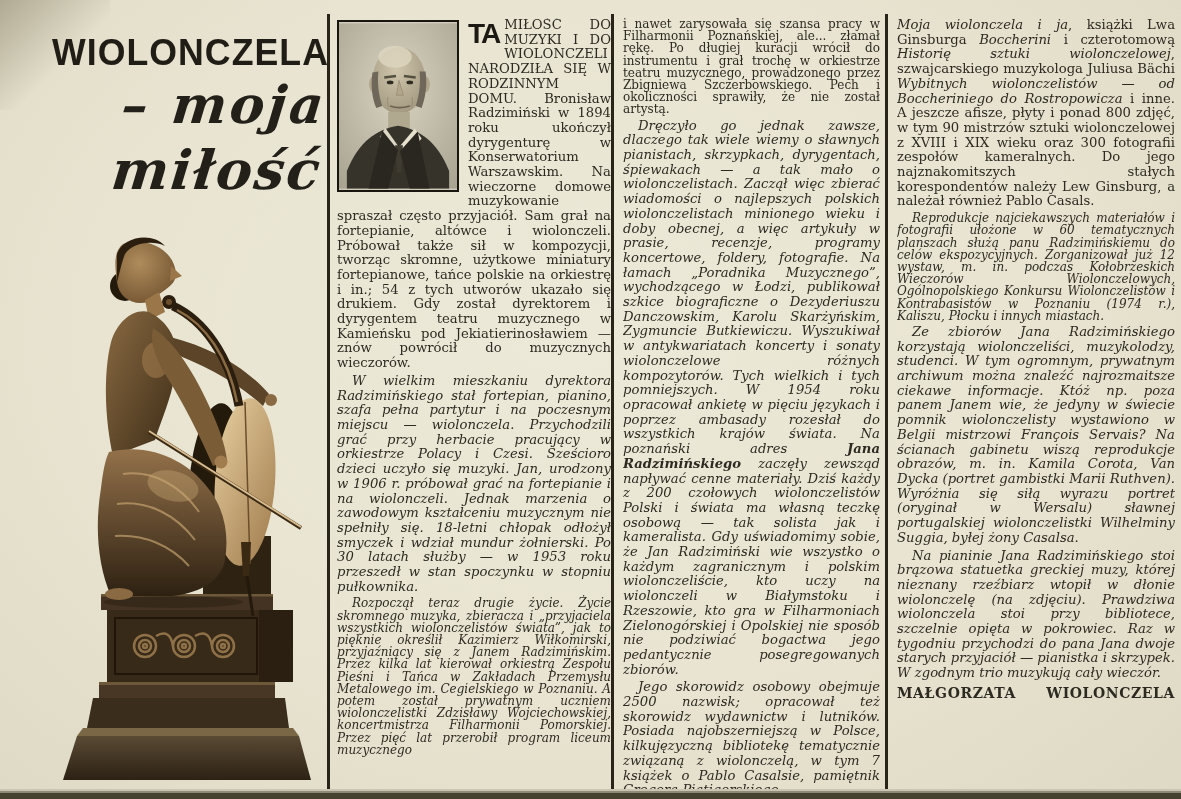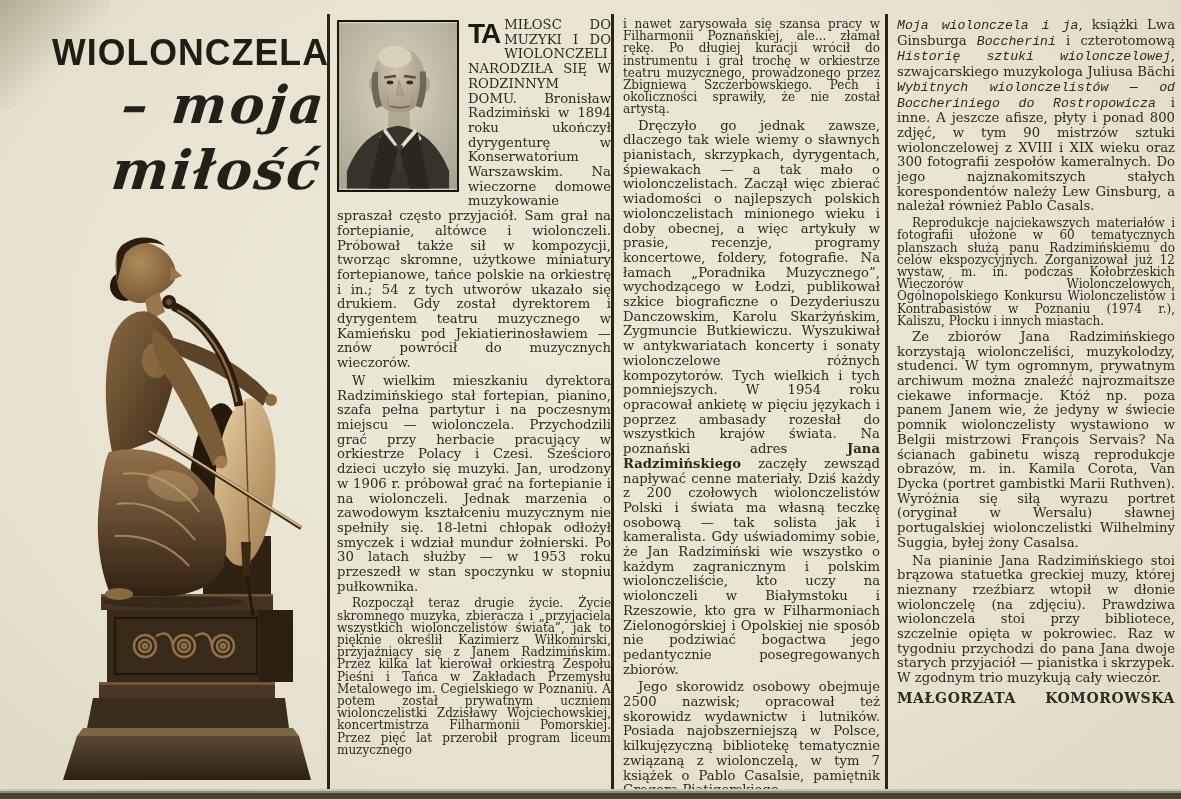--- a/index.html
+++ b/index.html
@@ -25,24 +25,24 @@
     font-weight:bold;color:#23201a;transform:skewX(-6deg);white-space:nowrap;}
   #subtitle1{left:122px;top:74px;font-size:52px;letter-spacing:3px;}
   #subtitle2{left:112px;top:138px;font-size:54px;letter-spacing:2px;}
 
   
   .col{position:absolute;top:18px;height:774px;overflow:hidden;text-align:justify;}
   #col2{left:337px;width:274px;}
   #col3{left:623px;width:257px;}
   #col4{left:897px;width:278px;}
   p{margin:0 0 3px 0;font-size:13.2px;line-height:14.7px;}
-  p.indent{text-indent:15px;}
+  p.indent{text-indent:15px;font-style:italic;}
   p.small{font-size:12px;line-height:12.2px;}
   .b{font-weight:bold;}
-  .i{font-style:italic;font-family:Liberation Mono, monospace;}
+  .i{font-style:italic;}
   .dropcap{float:left;font-family:"Liberation Sans",sans-serif;font-weight:bold;
     font-size:28px;line-height:30px;letter-spacing:-2px;margin:1px 5px 0 0;color:#1c1913;}
   .byline{font-weight:bold;font-size:14px;letter-spacing:.6px;margin-top:5px;
     text-align:justify;text-align-last:justify;}
 
   
   .portrait{float:left;width:118px;height:168px;border:2px solid #191610;
     margin:2px 9px 3px 0;background:#cfcaba;}
   .portrait svg{display:block;}
 
@@ -191,19 +191,19 @@
   <p class="small">i nawet zarysowała się szansa pracy w Filharmonii Poznańskiej, ale... złamał rękę. Po długiej kuracji wrócił do instrumentu i grał trochę w orkiestrze teatru muzycznego, prowadzonego przez Zbigniewa Szczerbowskiego. Pech i okoliczności sprawiły, że nie został artystą.</p>
   <p class="indent"><span>Dręczyło go jednak zawsze, dlaczego tak wiele wiemy o sławnych pianistach, skrzypkach, dyrygentach, śpiewakach — a tak mało o wiolonczelistach. Zaczął więc zbierać wiadomości o najlepszych polskich wiolonczelistach minionego wieku i doby obecnej, a więc artykuły w prasie, recenzje, programy koncertowe, foldery, fotografie. Na łamach „Poradnika Muzycznego”, wychodzącego w Łodzi, publikował szkice biograficzne o Dezyderiuszu Danczowskim, Karolu Skarżyńskim, Zygmuncie Butkiewiczu. Wyszukiwał w antykwariatach koncerty i sonaty wiolonczelowe różnych kompozytorów. Tych wielkich i tych pomniejszych. W 1954 roku opracował ankietę w pięciu językach i poprzez ambasady rozesłał do wszystkich krajów świata. Na poznański adres </span><span class="b">Jana Radzimińskiego</span><span> zaczęły zewsząd napływać cenne materiały. Dziś każdy z 200 czołowych wiolonczelistów Polski i świata ma własną teczkę osobową — tak solista jak i kameralista. Gdy uświadomimy sobie, że Jan Radzimiński wie wszystko o każdym zagranicznym i polskim wiolonczeliście, kto uczy na wiolonczeli w Białymstoku i Rzeszowie, kto gra w Filharmoniach Zielonogórskiej i Opolskiej nie sposób nie podziwiać bogactwa jego pedantycznie posegregowanych zbiorów.</span></p>
   <p class="indent">Jego skorowidz osobowy obejmuje 2500 nazwisk; opracował też skorowidz wydawnictw i lutników. Posiada najobszerniejszą w Polsce, kilkujęzyczną bibliotekę tematycznie związaną z wiolonczelą, w tym 7 książek o Pablo Casalsie, pamiętnik Gregora Piatigorskiego</p>
 </div>
 
 <div class="col" id="col4">
   <p><span class="i">Moja wiolonczela i ja</span><span>, książki Lwa Ginsburga </span><span class="i">Boccherini</span><span> i czterotomową </span><span class="i">Historię sztuki wiolonczelowej</span><span>, szwajcarskiego muzykologa Juliusa Bächi </span><span class="i">Wybitnych wiolonczelistów — od Boccheriniego do Rostropowicza</span><span> i inne. A jeszcze afisze, płyty i ponad 800 zdjęć, w tym 90 mistrzów sztuki wiolonczelowej z XVIII i XIX wieku oraz 300 fotografii zespołów kameralnych. Do jego najznakomitszych stałych korespondentów należy Lew Ginsburg, a należał również Pablo Casals.</span></p>
   <p class="small indent">Reprodukcje najciekawszych materiałów i fotografii ułożone w 60 tematycznych planszach służą panu Radzimińskiemu do celów ekspozycyjnych. Zorganizował już 12 wystaw, m. in. podczas Kołobrzeskich Wieczorów Wiolonczelowych, Ogólnopolskiego Konkursu Wiolonczelistów i Kontrabasistów w Poznaniu (1974 r.), Kaliszu, Płocku i innych miastach.</p>
   <p class="indent">Ze zbiorów Jana Radzimińskiego korzystają wiolonczeliści, muzykolodzy, studenci. W tym ogromnym, prywatnym archiwum można znaleźć najrozmaitsze ciekawe informacje. Któż np. poza panem Janem wie, że jedyny w świecie pomnik wiolonczelisty wystawiono w Belgii mistrzowi François Servais? Na ścianach gabinetu wiszą reprodukcje obrazów, m. in. Kamila Corota, Van Dycka (portret gambistki Marii Ruthven). Wyróżnia się siłą wyrazu portret (oryginał w Wersalu) sławnej portugalskiej wiolonczelistki Wilhelminy Suggia, byłej żony Casalsa.</p>
   <p class="indent">Na pianinie Jana Radzimińskiego stoi brązowa statuetka greckiej muzy, której nieznany rzeźbiarz wtopił w dłonie wiolonczelę (na zdjęciu). Prawdziwa wiolonczela stoi przy bibliotece, szczelnie opięta w pokrowiec. Raz w tygodniu przychodzi do pana Jana dwoje starych przyjaciół — pianistka i skrzypek. W zgodnym trio muzykują cały wieczór.</p>
-  <p class="byline">MAŁGORZATA KOMOROWSKA</p>
+  <p class="byline">MAŁGORZATA WIOLONCZELA</p>
 </div>
 
 <div class="vrule" id="vrule1"></div>
 <div class="vrule" id="vrule2"></div>
 <div class="vrule" id="vrule3"></div>
 <div class="page-bottom"></div>
 
 </body></html>

